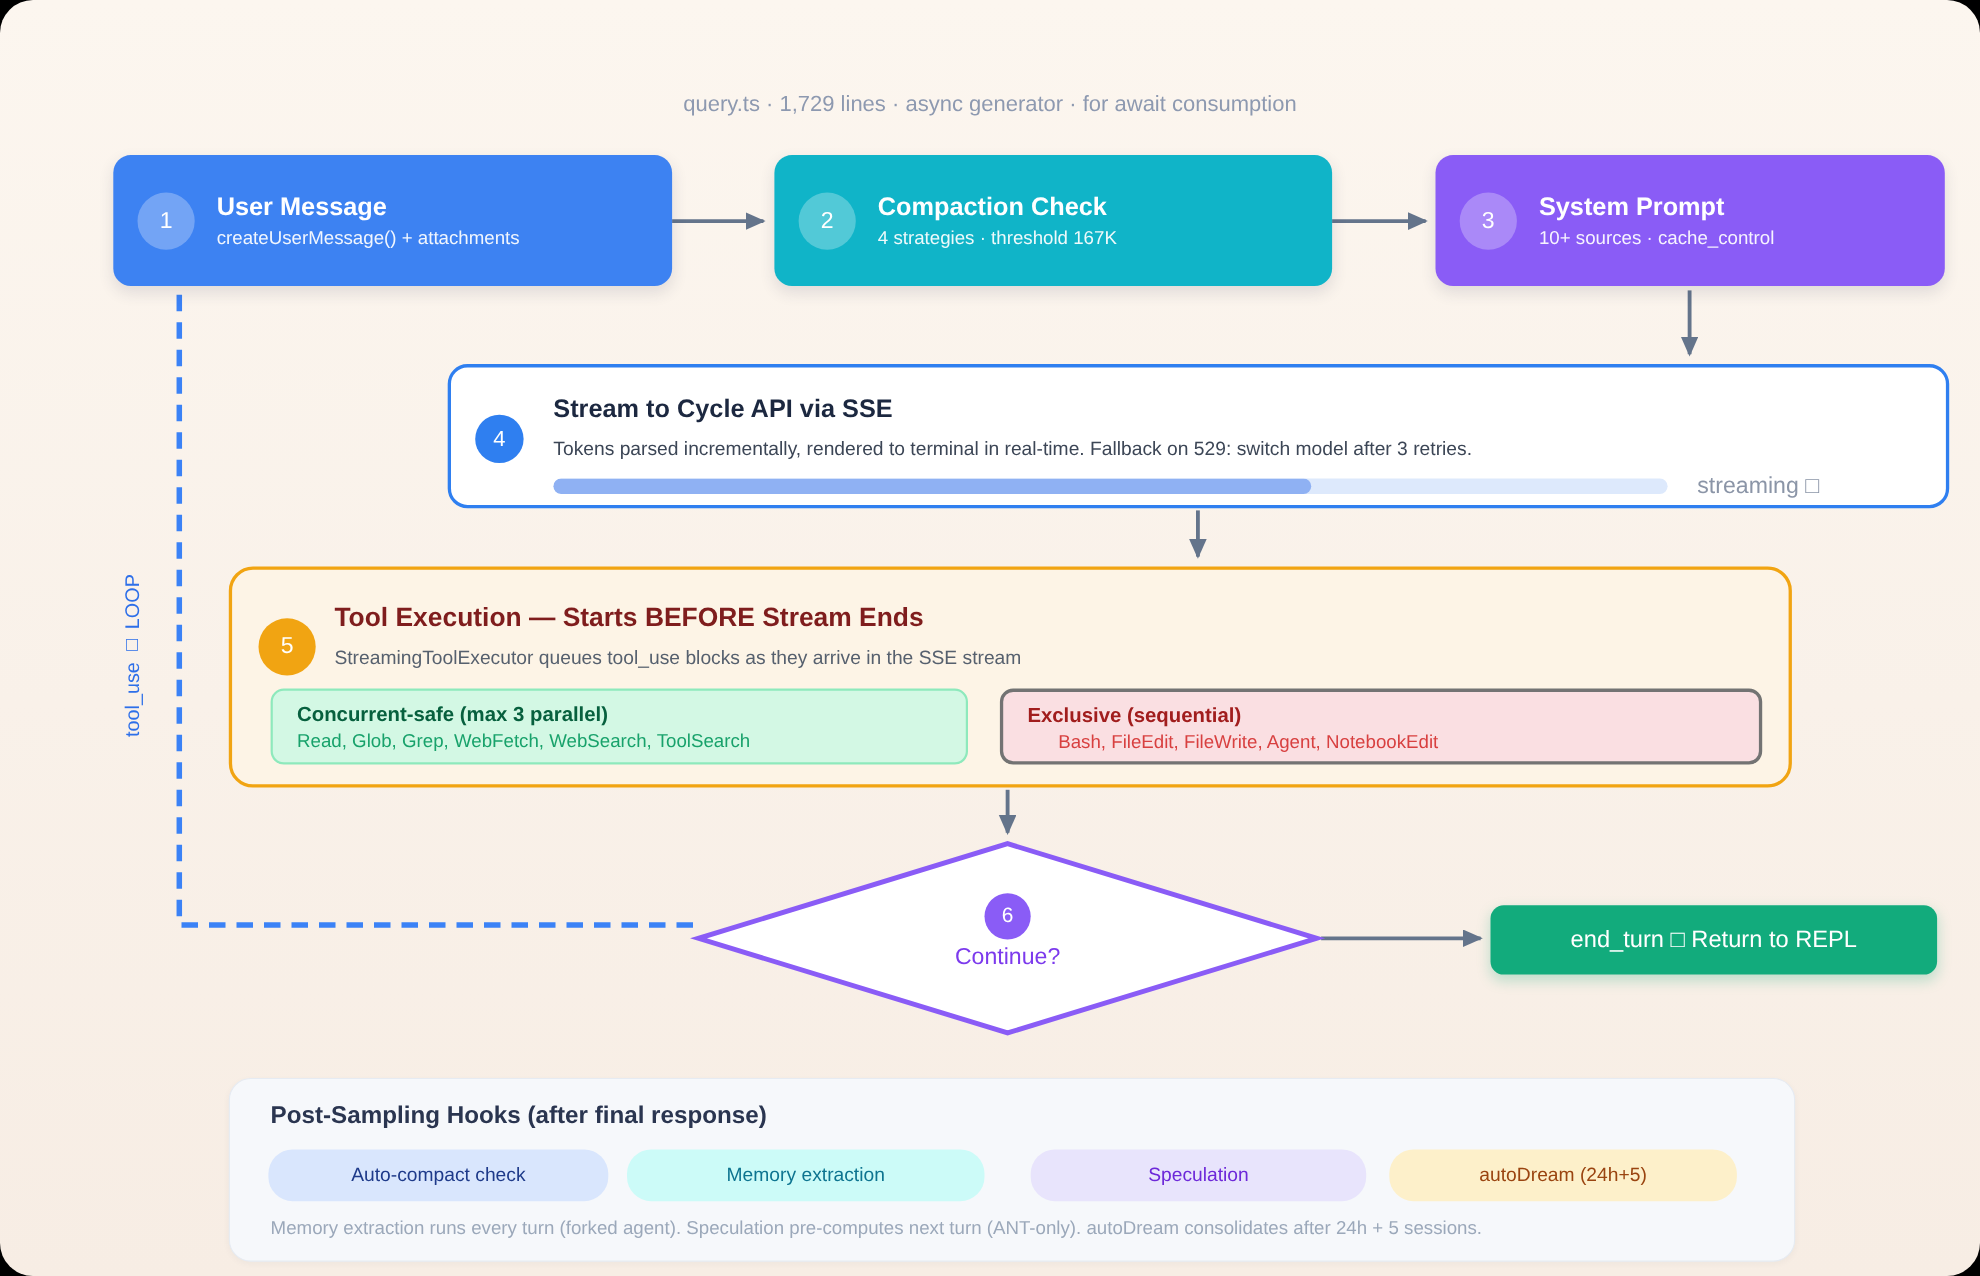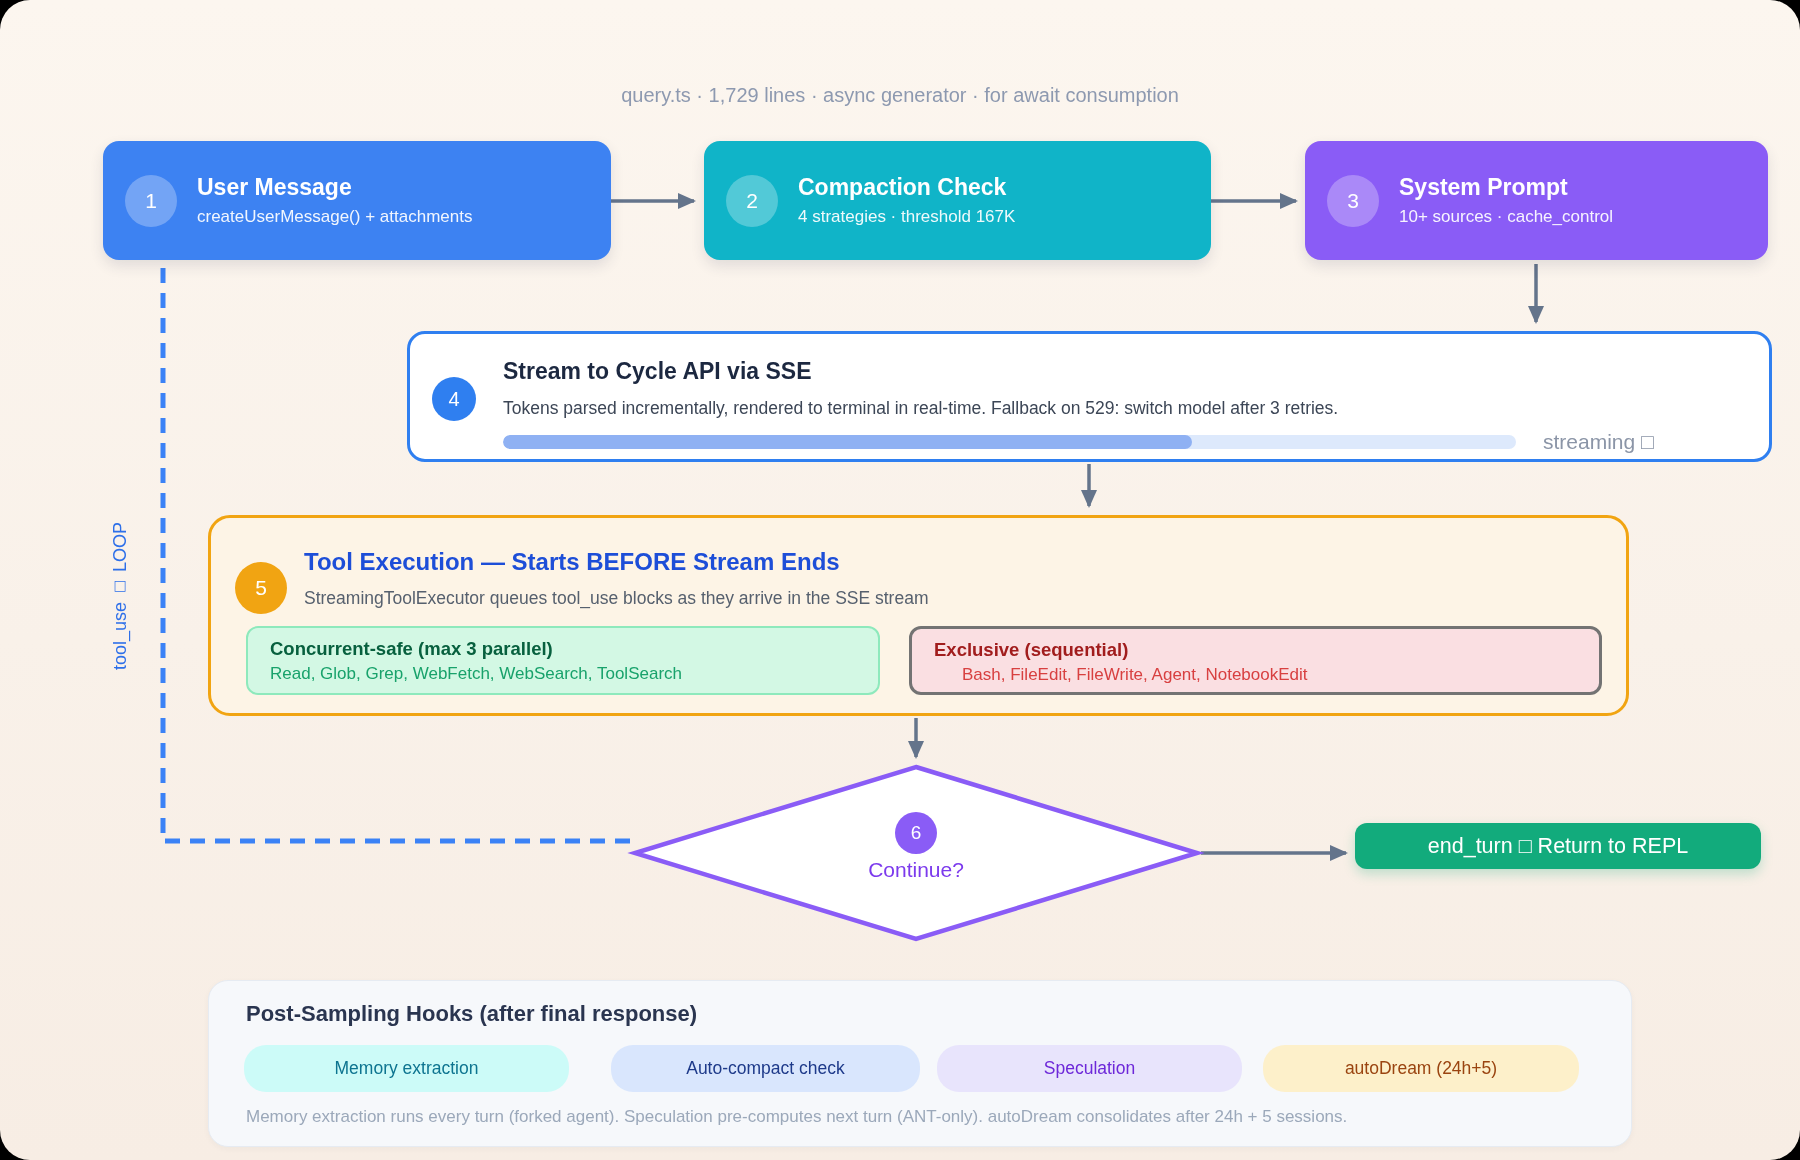--- a/index.html
+++ b/index.html
@@ -25,35 +25,35 @@
                 color:#fff;display:flex;align-items:center;justify-content:center;font-size:20px;}
   .stream-title{position:absolute;left:93px;top:24px;font-size:23px;font-weight:600;color:#1c2840;}
   .stream-desc{position:absolute;left:93px;top:64px;font-size:17.5px;color:#3c4656;}
   .stream-row{position:absolute;left:93px;top:96px;width:1240px;display:flex;align-items:center;}
   .pbar{width:1013px;height:14px;border-radius:7px;background:#dde9fc;overflow:hidden;}
   .pfill{height:100%;border-radius:7px;background:#8fb1f3;}
   .plabel{margin-left:27px;font-size:21px;color:#8b95a7;}
   .tool-box{z-index:2;background:#fdf4e6;border:3px solid #f1a412;border-radius:22px;}
   .tool-badge{position:absolute;left:24px;top:44px;width:52px;height:52px;border-radius:50%;background:#f1a412;
               color:#fff;display:flex;align-items:center;justify-content:center;font-size:21px;}
-  .tool-title{position:absolute;left:93px;top:30px;font-size:24px;font-weight:600;color:#1d4ed8;}
+  .tool-title{position:absolute;left:93px;top:30px;font-size:24px;font-weight:600;color:#7f1d1d;}
   .tool-desc{position:absolute;left:93px;top:70px;font-size:17.5px;color:#56606e;}
   .subbox{position:absolute;top:108px;height:69px;border-radius:12px;padding:10px 22px;}
   .subbox .bt{font-size:18.5px;font-weight:600;}
   .subbox .bl{font-size:17px;margin-top:4px;}
   .green-box{left:35px;width:634px;background:#d3f8e4;border:2px solid #8ee9bc;}
   .green-box .bt{color:#07603e;}
   .green-box .bl{color:#18a26b;}
   .red-box{left:698px;width:693px;background:#fadfe2;border:3px solid #737373;}
   .red-box .bt{color:#a11d1d;}
   .red-box .bl{color:#d84040;margin-left:28px;}
   .decision-badge{left:895px;top:812px;width:42px;height:42px;border-radius:50%;background:#8a5cf6;color:#fff;
                   display:flex;align-items:center;justify-content:center;font-size:19px;z-index:3;}
   .decision-label{left:836px;top:858px;width:160px;text-align:center;font-size:21px;color:#7c3aed;z-index:3;}
-  .endturn{left:1355px;top:823px;width:406px;height:46px;background:#12ab7c;border-radius:12px;color:#fff;
+  .endturn{left:1355px;top:823px;width:406px;height:63px;background:#12ab7c;border-radius:12px;color:#fff;
            display:flex;align-items:center;justify-content:center;font-size:21.5px;z-index:2;
            box-shadow:0 5px 12px rgba(18,171,124,0.25);}
   .loop-label{left:110px;top:455px;height:215px;writing-mode:vertical-rl;transform:rotate(180deg);
               font-size:18px;color:#2d6fe9;z-index:2;display:flex;align-items:center;}
   .hooks{left:208px;top:980px;width:1424px;height:167px;background:#f6f8fb;border:1.5px solid #e6ebf2;
          border-radius:20px;z-index:2;box-shadow:0 2px 6px rgba(30,40,70,0.04);}
   .hooks-title{position:absolute;left:37px;top:20px;font-size:22px;font-weight:600;color:#2a3550;}
   .pill-row{position:absolute;left:35px;top:64px;display:flex;align-items:center;}
   .pill{height:47px;border-radius:22px;display:flex;align-items:center;justify-content:center;font-size:17.5px;}
   .pill-blue{width:309px;background:#d9e6fd;color:#1e3a8a;margin-right:17px;}
@@ -138,21 +138,21 @@
   <div class="abs decision-badge">6</div>
   <div class="abs decision-label">Continue?</div>
 
   <div class="abs endturn">end_turn □ Return to REPL</div>
 
   <div class="abs loop-label">tool_use □ LOOP</div>
 
   <div class="abs hooks">
     <div class="hooks-title">Post-Sampling Hooks (after final response)</div>
     <div class="pill-row">
+      <div class="pill pill-blue">Auto-compact check</div>
       <div class="pill pill-cyan">Memory extraction</div>
-      <div class="pill pill-blue">Auto-compact check</div>
       <div class="pill pill-violet">Speculation</div>
       <div class="pill pill-amber">autoDream (24h+5)</div>
     </div>
     <div class="hooks-note">Memory extraction runs every turn (forked agent). Speculation pre-computes next turn (ANT-only). autoDream consolidates after 24h + 5 sessions.</div>
   </div>
 
 </div>
 
 </body></html>

